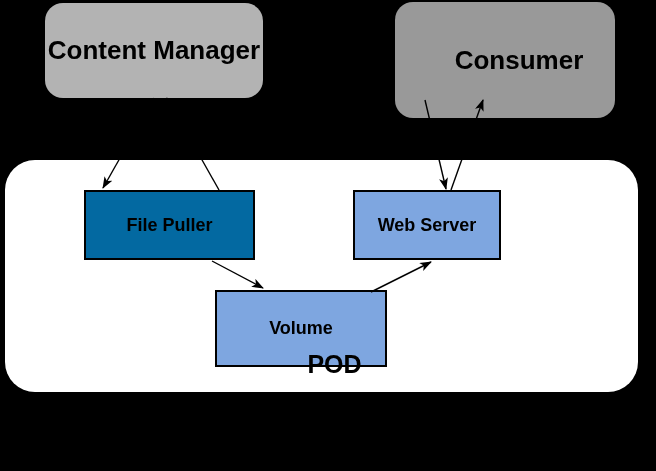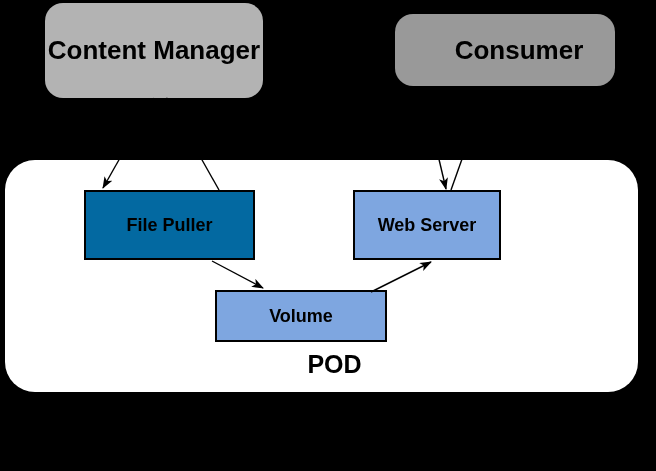--- a/index.html
+++ b/index.html
@@ -23,35 +23,35 @@
     box-sizing: border-box;
     color: #000000;
     font-weight: bold;
     text-align: left;
   }
   .gray-node {
     border-radius: 18px;
     font-size: 26px;
   }
   #node-content-manager { left: 45px; top: 3px;  width: 218px; height: 95px; }
-  #node-consumer        { left: 395px; top: 14px; width: 220px; height: 72px; padding-left: 28px; }
+  #node-consumer        { left: 395px; top: 2px; width: 220px; height: 116px; padding-left: 28px; }
   .pod-container {
     position: absolute;
     left: 5px; top: 160px;
     width: 633px; height: 232px;
     background: #ffffff;
     border-radius: 30px;
   }
   .blue-node {
     border: 2px solid #000000;
     font-size: 18px;
   }
   #node-file-puller { left: 84px;  top: 190px; width: 171px; height: 70px; }
   #node-web-server  { left: 353px; top: 190px; width: 148px; height: 70px; }
-  #node-volume      { left: 215px; top: 290px; width: 172px; height: 52px; }
+  #node-volume      { left: 215px; top: 290px; width: 172px; height: 77px; }
   .pod-label {
     position: absolute;
     left: 0; right: 10px;
     top: 350px;
     text-align: center;
     font-size: 25px;
     font-weight: bold;
     color: #000000;
     padding-left: 23px;
   }

